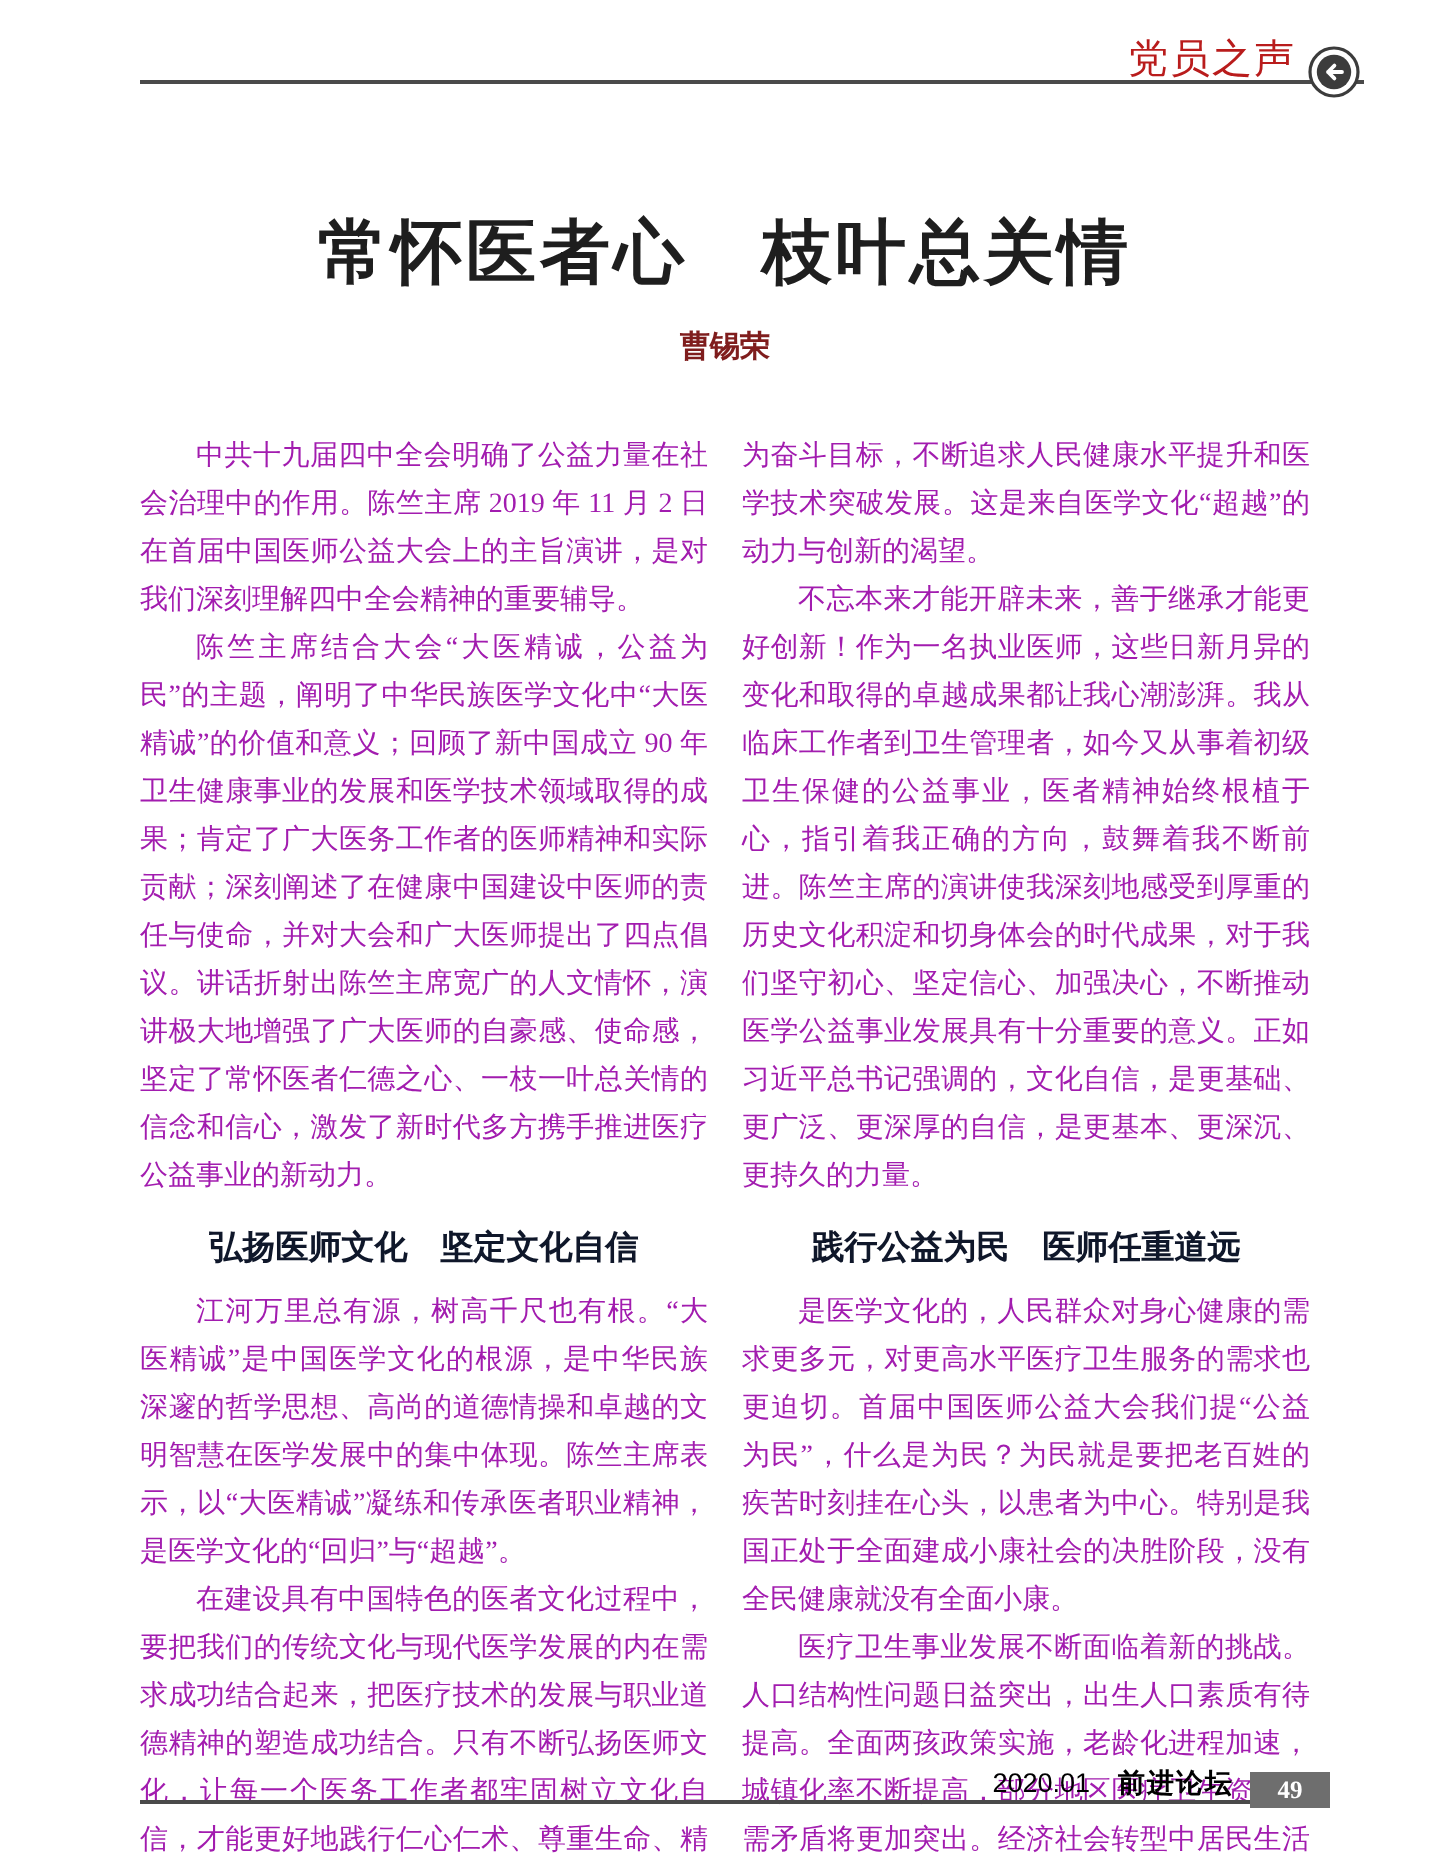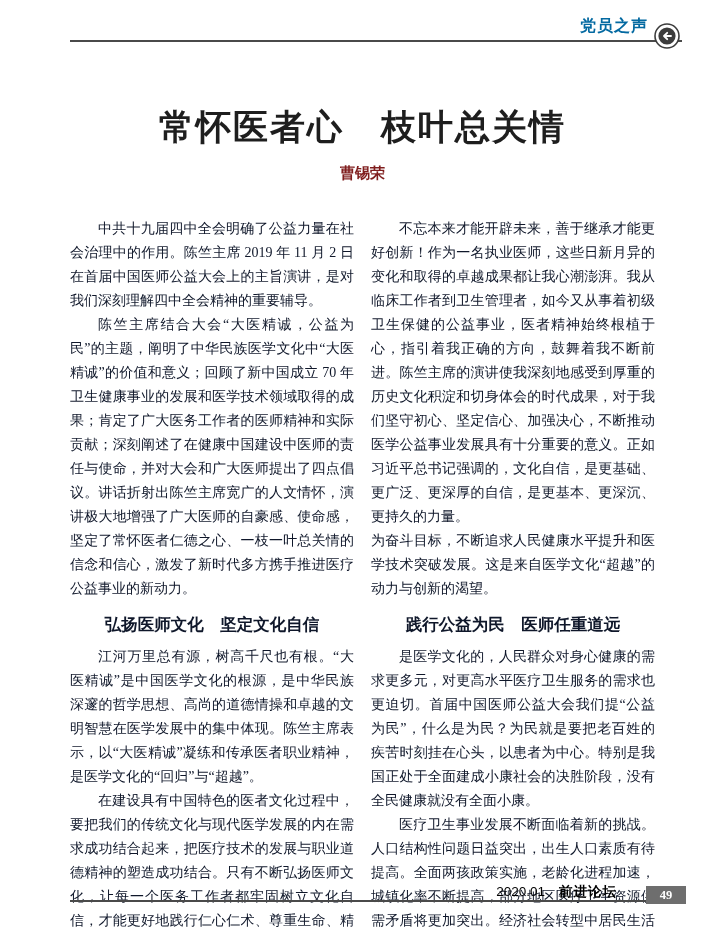--- a/index.html
+++ b/index.html
@@ -17,24 +17,24 @@
   .header-rule {
     position: absolute;
     left: 70px; top: 40px;
     width: 612px; height: 2px;
     background: #4a4a4a;
   }
   .header-label {
     position: absolute;
     top: 16px; right: 76px;
     font-family: "Liberation Sans", "DejaVu Sans", sans-serif;
-    font-weight: 700;
-    font-size: 16px;
+    font-weight: 400;
+    font-size: 20px;
     letter-spacing: 1px;
-    color: #0369a1;
+    color: #b91c1c;
     white-space: nowrap;
   }
   .header-icon {
     position: absolute;
     top: 23px; left: 654px;
     width: 26px; height: 26px;
   }
 
   
   .content {
@@ -65,21 +65,21 @@
     gap: 17px;
     margin-top: 34px;
   }
   .column { flex: 1 1 0; min-width: 0; }
 
   .para {
     margin: 0;
     font-size: 14px;
     line-height: 24px;
     text-align: justify;
-    color: #0f172a;
+    color: #a21caf;
   }
   .para.indent { text-indent: 2em; }
 
   .sub-heading {
     margin: 11px 0 9px 0;
     text-align: center;
     font-family: "Liberation Sans", "DejaVu Sans", sans-serif;
     font-weight: 700;
     font-size: 16.5px;
     color: #0f172a;
@@ -114,21 +114,20 @@
     left: 625px; top: 886px;
     width: 40px; height: 18px;
     background: #6e6e6e;
     color: #ffffff;
     font-family: "Liberation Serif", "DejaVu Serif", serif;
     font-weight: 700;
     font-size: 12.5px;
     text-align: center;
     line-height: 18px;
     z-index: 2;
-    margin-left: 21px;
   }
 </style>
 </head>
 <body>
 
 <div class="page">
 
   <div class="header-rule"></div>
   <div class="header-label">党员之声</div>
   <div class="header-icon">
@@ -138,28 +137,28 @@
       <path d="M17 13 H10 M10 13 l3.2 -3.2 M10 13 l3.2 3.2" stroke="#ffffff" stroke-width="1.9" fill="none" stroke-linecap="round" stroke-linejoin="round"></path>
     </svg>
   </div>
 
   <div class="content">
     <h1 class="article-title">常怀医者心　枝叶总关情</h1>
     <p class="article-author">曹锡荣</p>
     <div class="columns">
       <div class="column">
           <p class="para indent">中共十九届四中全会明确了公益力量在社会治理中的作用。陈竺主席 2019 年 11 月 2 日在首届中国医师公益大会上的主旨演讲，是对我们深刻理解四中全会精神的重要辅导。</p>
-          <p class="para indent">陈竺主席结合大会“大医精诚，公益为民”的主题，阐明了中华民族医学文化中“大医精诚”的价值和意义；回顾了新中国成立 70 年卫生健康事业的发展和医学技术领域取得的成果；肯定了广大医务工作者的医师精神和实际贡献；深刻阐述了在健康中国建设中医师的责任与使命，并对大会和广大医师提出了四点倡议。讲话折射出陈竺主席宽广的人文情怀，演讲极大地增强了广大医师的自豪感、使命感，坚定了常怀医者仁德之心、一枝一叶总关情的信念和信心，激发了新时代多方携手推进医疗公益事业的新动力。</p>
+          <p class="para indent">陈竺主席结合大会“大医精诚，公益为民”的主题，阐明了中华民族医学文化中“大医精诚”的价值和意义；回顾了新中国成立 90 年卫生健康事业的发展和医学技术领域取得的成果；肯定了广大医务工作者的医师精神和实际贡献；深刻阐述了在健康中国建设中医师的责任与使命，并对大会和广大医师提出了四点倡议。讲话折射出陈竺主席宽广的人文情怀，演讲极大地增强了广大医师的自豪感、使命感，坚定了常怀医者仁德之心、一枝一叶总关情的信念和信心，激发了新时代多方携手推进医疗公益事业的新动力。</p>
           <h3 class="sub-heading">弘扬医师文化　坚定文化自信</h3>
           <p class="para indent">江河万里总有源，树高千尺也有根。“大医精诚”是中国医学文化的根源，是中华民族深邃的哲学思想、高尚的道德情操和卓越的文明智慧在医学发展中的集中体现。陈竺主席表示，以“大医精诚”凝练和传承医者职业精神，是医学文化的“回归”与“超越”。</p>
           <p class="para indent">在建设具有中国特色的医者文化过程中，要把我们的传统文化与现代医学发展的内在需求成功结合起来，把医疗技术的发展与职业道德精神的塑造成功结合。只有不断弘扬医师文化，让每一个医务工作者都牢固树立文化自信，才能更好地践行仁心仁术、尊重生命、精益求精的新时期医疗卫生职业精神。这是来自医学文化“回归”的本源与前进的基础。同时能够不忘初心，把群众的疾苦放在心上，把人民对健康生活的向往作</p>
         </div>
       <div class="column">
+          <p class="para">为奋斗目标，不断追求人民健康水平提升和医学技术突破发展。这是来自医学文化“超越”的动力与创新的渴望。</p>
           <p class="para indent">不忘本来才能开辟未来，善于继承才能更好创新！作为一名执业医师，这些日新月异的变化和取得的卓越成果都让我心潮澎湃。我从临床工作者到卫生管理者，如今又从事着初级卫生保健的公益事业，医者精神始终根植于心，指引着我正确的方向，鼓舞着我不断前进。陈竺主席的演讲使我深刻地感受到厚重的历史文化积淀和切身体会的时代成果，对于我们坚守初心、坚定信心、加强决心，不断推动医学公益事业发展具有十分重要的意义。正如习近平总书记强调的，文化自信，是更基础、更广泛、更深厚的自信，是更基本、更深沉、更持久的力量。</p>
-          <p class="para">为奋斗目标，不断追求人民健康水平提升和医学技术突破发展。这是来自医学文化“超越”的动力与创新的渴望。</p>
           <h3 class="sub-heading">践行公益为民　医师任重道远</h3>
           <p class="para indent">是医学文化的，人民群众对身心健康的需求更多元，对更高水平医疗卫生服务的需求也更迫切。首届中国医师公益大会我们提“公益为民”，什么是为民？为民就是要把老百姓的疾苦时刻挂在心头，以患者为中心。特别是我国正处于全面建成小康社会的决胜阶段，没有全民健康就没有全面小康。</p>
           <p class="para indent">医疗卫生事业发展不断面临着新的挑战。人口结构性问题日益突出，出生人口素质有待提高。全面两孩政策实施，老龄化进程加速，城镇化率不断提高，部分地区医疗卫生资源供需矛盾将更加突出。经济社会转型中居民生活环境与生活方式快速变化，慢性病成为主要的健康问题。此外，制约医疗卫生事业深化改革的内部结构性问题依然存在。</p>
         </div>
     </div>
   </div>
 
   <div class="footer-rule"></div>
   <div class="footer-text">
     <span class="footer-issue">2020.01</span><span class="footer-journal">前进论坛</span>

